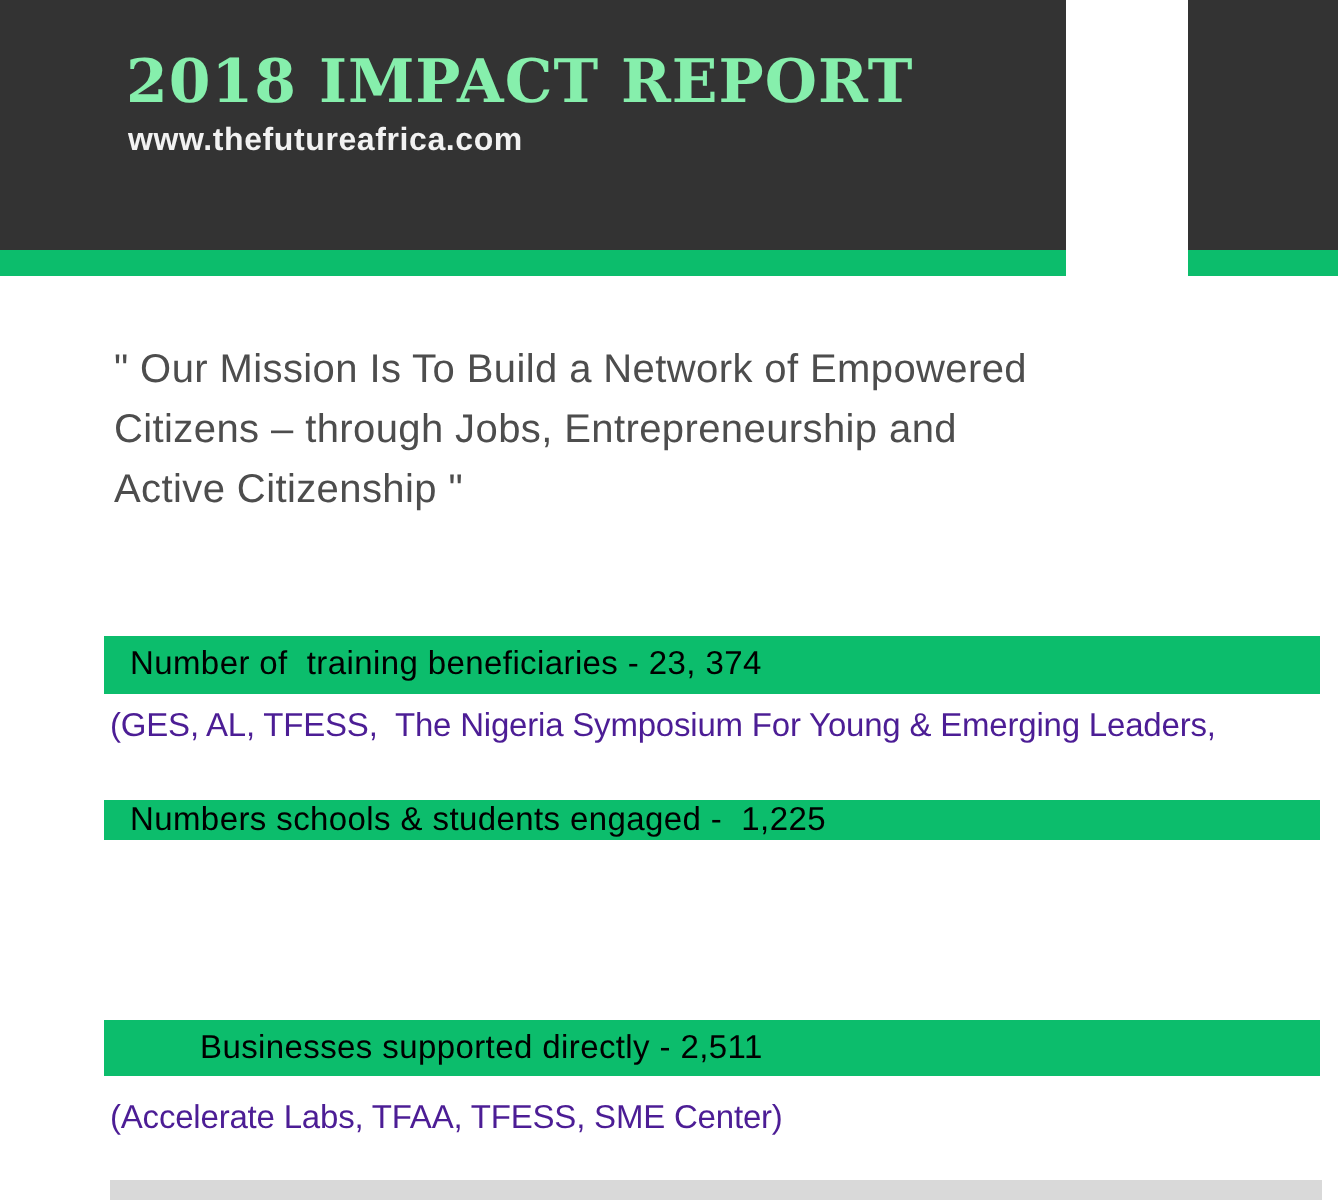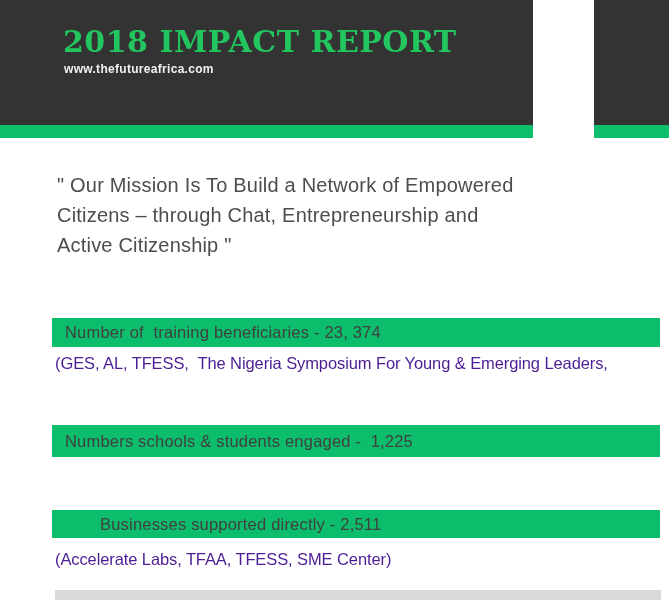--- a/index.html
+++ b/index.html
@@ -28,26 +28,26 @@
   .right-accent{
     position:absolute;left:594px;top:125px;width:75px;height:13px;
     background:#0cbd6c;
   }
   .report-title{
     position:absolute;left:63px;top:24px;
     font-family:"DejaVu Serif","Liberation Serif",serif;
     font-weight:bold;
     font-size:30px;
     letter-spacing:0.5px;
-    color:#22c55e;
+    color:#86efac;
     white-space:pre;
   }
   .website{
     position:absolute;left:64px;top:62px;
-    font-size:12px;
+    font-size:16px;
     font-weight:600;
     letter-spacing:0.3px;
     color:#f2f2f2;
     white-space:pre;
   }
 
   
   .mission{
     position:absolute;left:57px;top:170px;
     font-size:20px;
@@ -58,28 +58,28 @@
   .mission-line{white-space:pre;}
 
   
   .stat-bar{
     position:absolute;left:52px;width:608px;
     background:#0cbd6c;
     display:flex;align-items:center;
     padding-left:13px;box-sizing:border-box;
   }
   .stat-bar .bar-label{
-    color:#404040;
+    color:#000000;
     font-size:16.5px;
     font-weight:500;
     letter-spacing:0.2px;
     white-space:pre;
   }
   .bar-1{top:318px;height:29px;}
-  .bar-2{top:425px;height:32px;}
+  .bar-2{top:400px;height:20px;}
   .bar-3{top:510px;height:28px;padding-left:48px;}
 
   .detail{
     position:absolute;left:55px;
     font-size:16.5px;
     line-height:28px;
     color:#4c1d95;
     letter-spacing:-0.1px;
   }
   .detail-line{white-space:pre;}
@@ -101,21 +101,21 @@
   <div class="header-dark">
     <div class="report-title">2018 IMPACT REPORT</div>
     <div class="website">www.thefutureafrica.com</div>
   </div>
   <div class="header-accent"></div>
   <div class="right-block"></div>
   <div class="right-accent"></div>
 
   <div class="mission">
     <div class="mission-line">" Our Mission Is To Build a Network of Empowered</div>
-    <div class="mission-line">Citizens – through Chat, Entrepreneurship and</div>
+    <div class="mission-line">Citizens – through Jobs, Entrepreneurship and</div>
     <div class="mission-line">Active Citizenship "</div>
   </div>
 
   <div class="stat-bar bar-1">
     <span class="bar-label">Number of  training beneficiaries - 23, 374</span>
   </div>
   <div class="detail detail-1">
     <div class="detail-line">(GES, AL, TFESS,  The Nigeria Symposium For Young &amp; Emerging Leaders,</div>
   </div>
 

